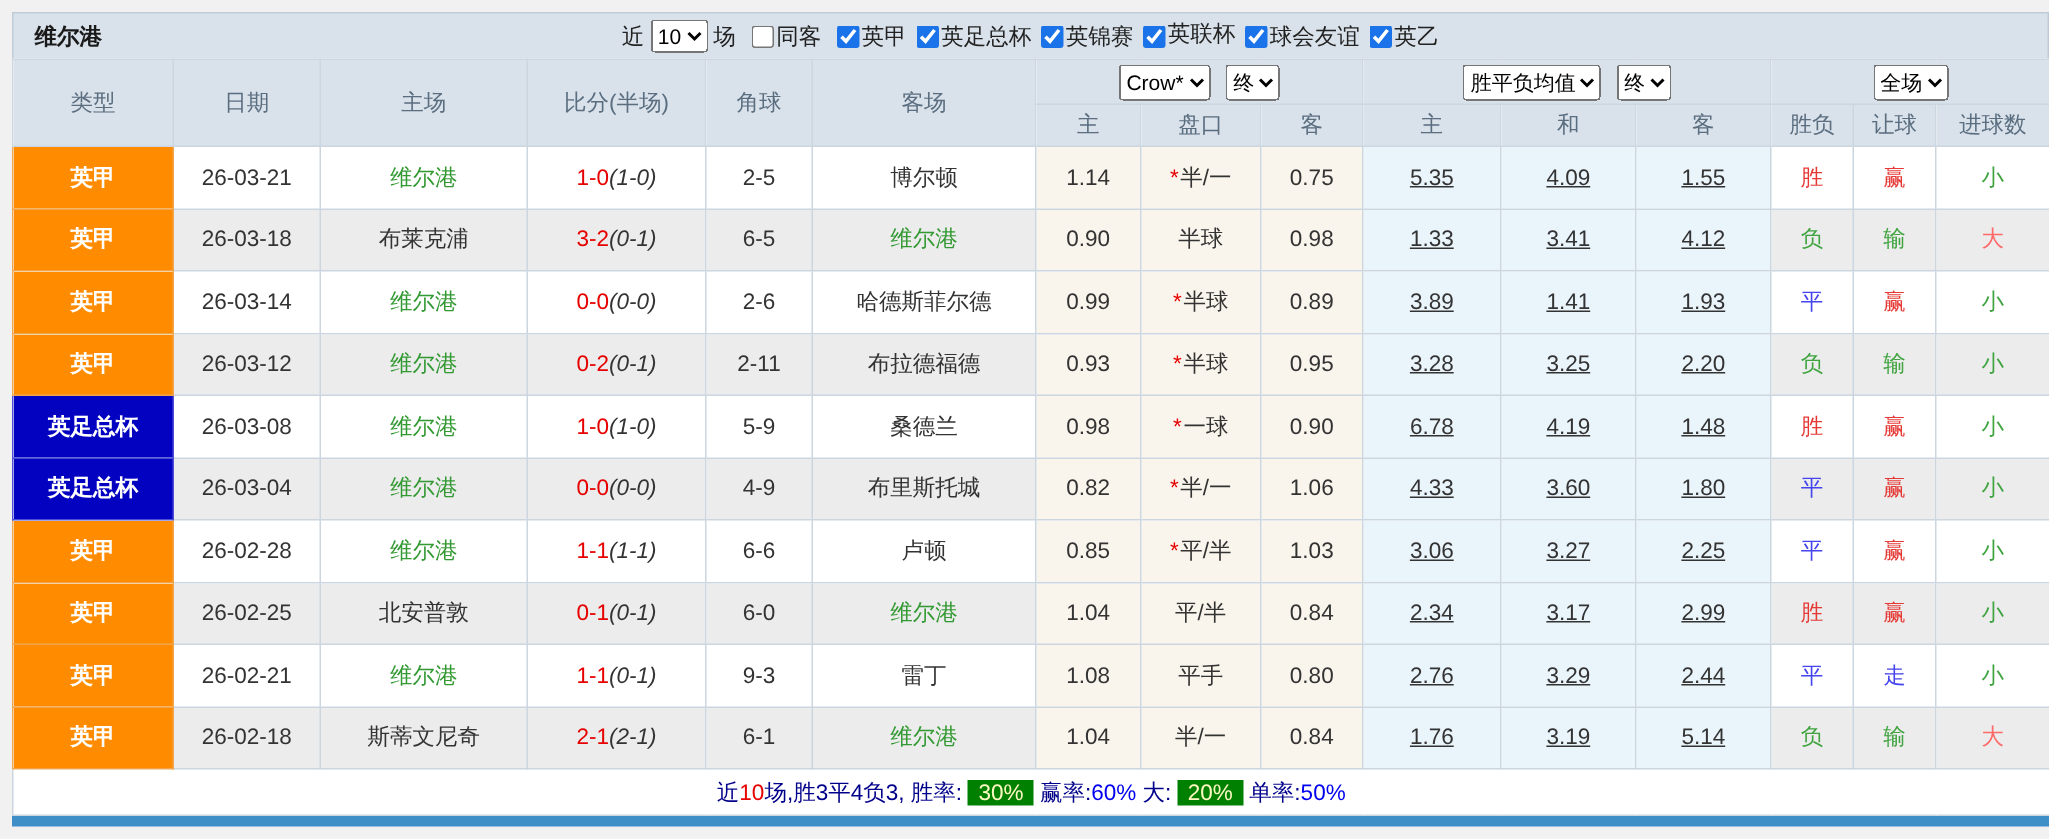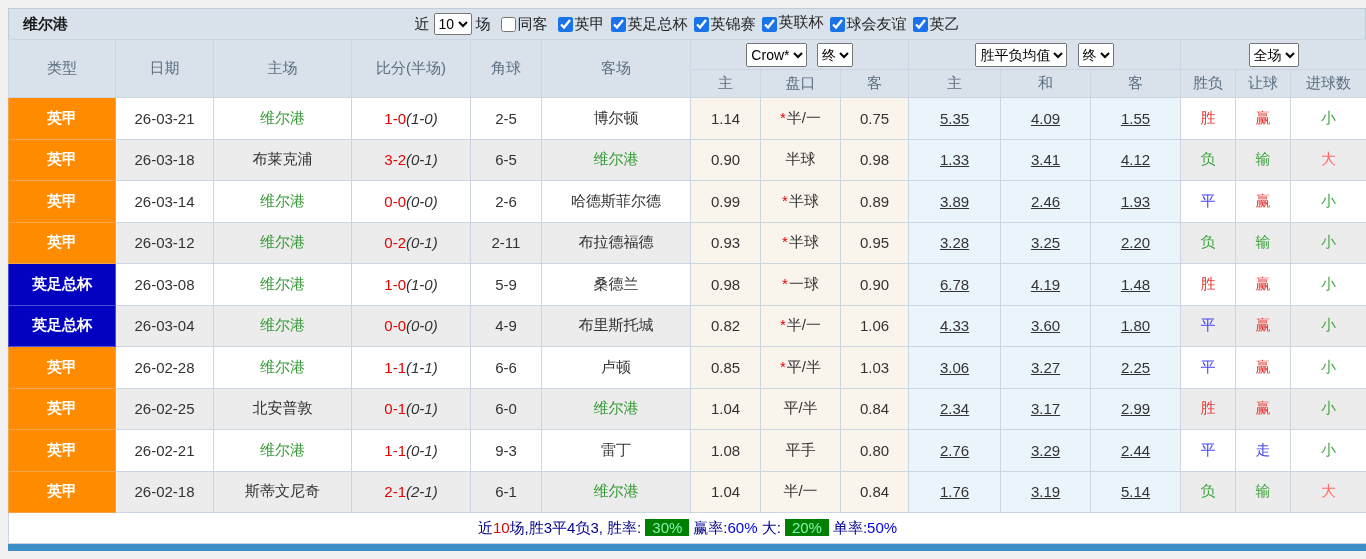--- a/index.html
+++ b/index.html
@@ -15,21 +15,21 @@
   .toolbar .controls { display:flex; align-items:center; gap:4px; margin:0 auto; padding-right:300px; }
   .toolbar select { font-size:14px; height:22px; }
   .toolbar input[type=checkbox] { width:15px; height:15px; accent-color:#1a73e8; margin:0 2px 0 6px; vertical-align:-2px; }
   .toolbar label { display:flex; align-items:center; cursor:pointer; color:#222; }
 
   table { border-collapse:collapse; table-layout:fixed; width:1358px; background:#fff; }
   td, th { border:1px solid #ccd6e0; text-align:center; overflow:hidden; white-space:nowrap; }
 
   thead td, thead th { background:#d9e2eb; color:#5b6e80; font-weight:normal; font-size:15px; }
   tr.selrow td { height:30px; }
-  tr.selrow select { font-size:14px; height:24px; margin:0 3px;text-align:center; }
+  tr.selrow select { font-size:14px; height:24px; margin:0 3px; }
   tr.subhead td { height:28px; }
   thead th[rowspan] { height:58px; }
 
   tbody tr { height:41.5px; font-size:15px; color:#333; }
   tbody tr.odd  { background:#ffffff; }
   tbody tr.even { background:#ececec; }
   td.odds { background:#faf5ec; }
   td.avg  { background:#eaf4fb;text-decoration:underline; }
 
   td.league { color:#fff; font-weight:bold; }
@@ -43,21 +43,21 @@
 
   .r  { color:#e53935; }   
   .rl { color:#ff6b6b; }   
   .g  { color:#3fa33f; }   
   .b  { color:#4545ee; }   
 
   tr.footrow td { height:31px; background:#fff; font-size:15px; }
   .fseg.navy { color:#00008b; }
   .fseg.red  { color:#e60000; }
   .fseg.blue { color:#0000ee; }
-  .fseg.greenbox { background:#008000; color:#86efac; padding:0 7px; margin:0 4px; }
+  .fseg.greenbox { background:#008000; color:#fef9c3; padding:0 7px; margin:0 4px; }
 
   .bluebar { height:7px; background:#3e8ec7; width:1358px; }
 </style>
 </head>
 <body>
 
 <div id="stage">
   <div id="panel">
 
     <div class="toolbar">
@@ -193,21 +193,21 @@
             <td class="league orange">英甲</td>
             <td class="date">26-03-14</td>
             <td class="team self">维尔港</td>
             <td class="score"><span class="sc">0-0</span><span class="half">(0-0)</span></td>
             <td class="corner">2-6</td>
             <td class="team">哈德斯菲尔德</td>
             <td class="odds">0.99</td>
             <td class="odds"><span class="star">*</span>半球</td>
             <td class="odds">0.89</td>
             <td class="avg">3.89</td>
-            <td class="avg">2.46</td>
+            <td class="avg">1.41</td>
             <td class="avg">1.93</td>
             <td class="b">平</td>
             <td class="r">赢</td>
             <td class="g">小</td>
           </tr>
           <tr class="even">
             <td class="league orange">英甲</td>
             <td class="date">26-03-12</td>
             <td class="team self">维尔港</td>
             <td class="score"><span class="sc">0-2</span><span class="half">(0-1)</span></td>

